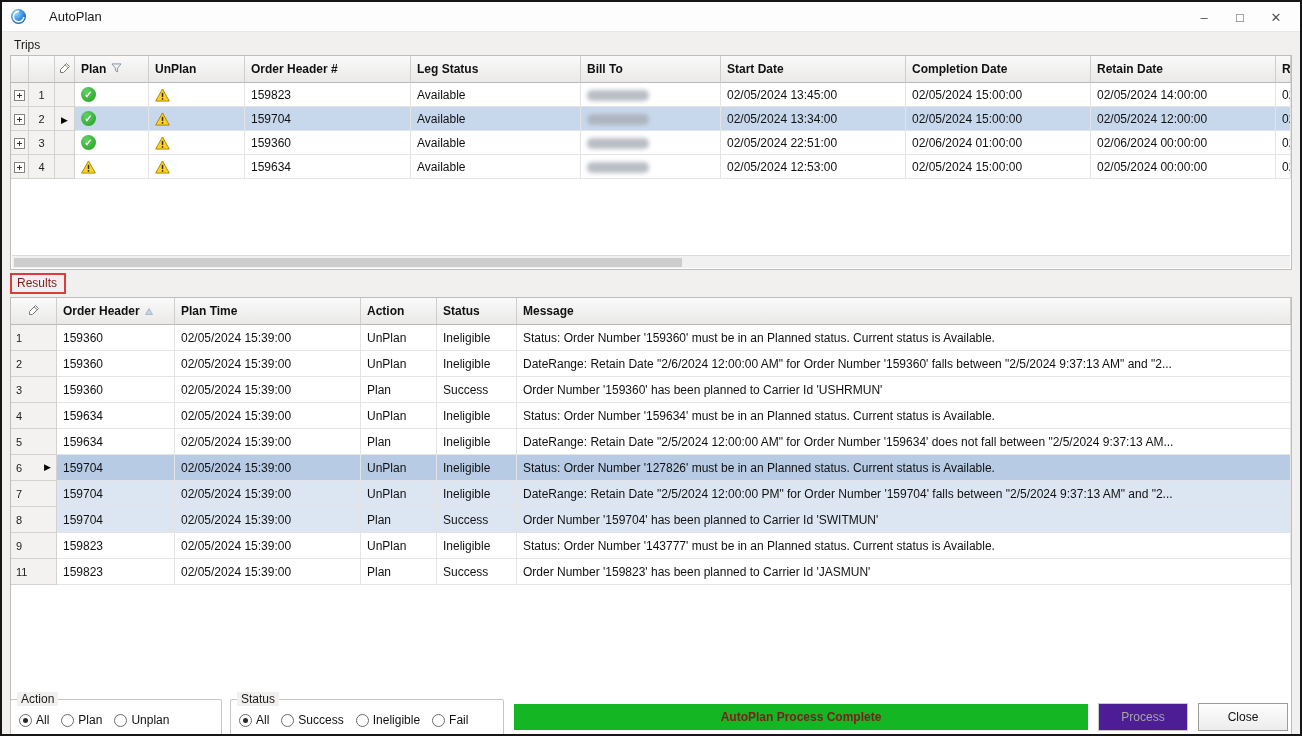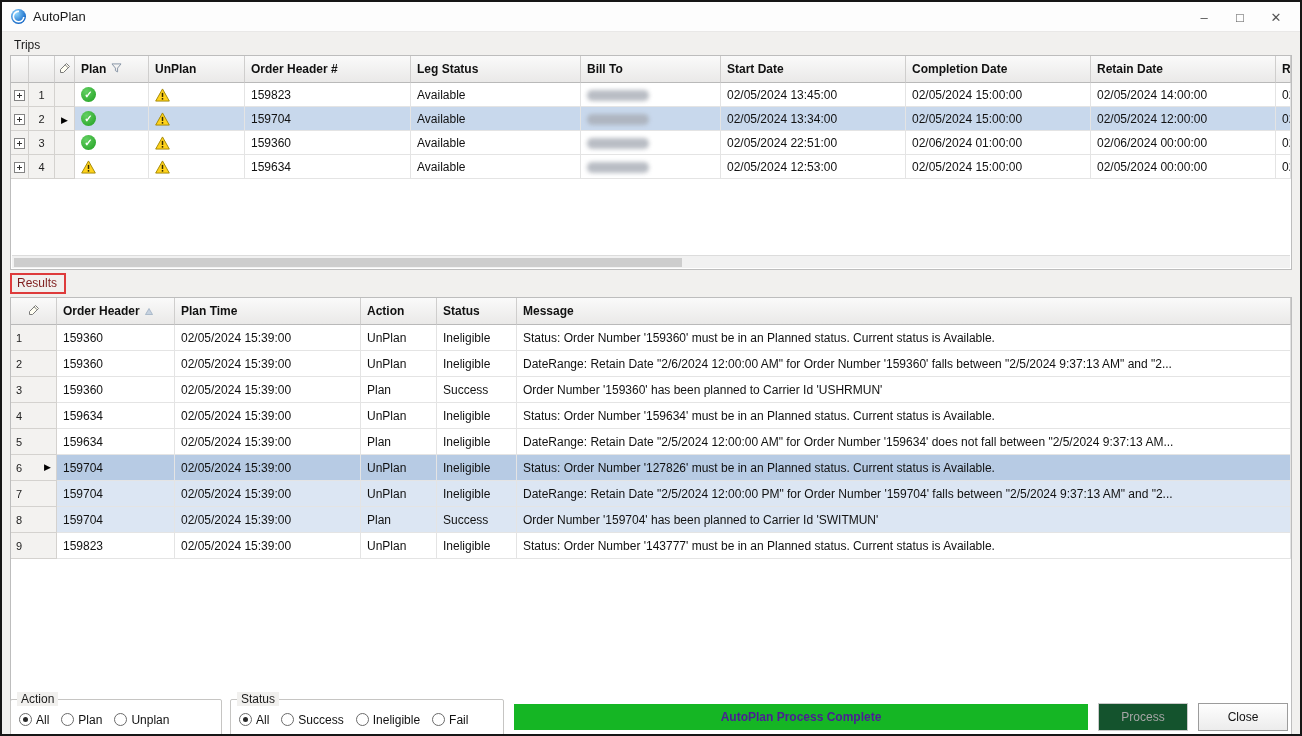--- a/index.html
+++ b/index.html
@@ -4,21 +4,21 @@
 <style>
   html,body{margin:0;padding:0;background:#fff;}
   *{box-sizing:border-box;}
   .window{position:relative;width:1302px;height:736px;border:2px solid #161616;background:#f1f0ee;
           font-family:"Liberation Sans",sans-serif;overflow:hidden;
           --trips-sel:#c8d8ec; --res-sel:#b7cbe4; --res-soft:#dce6f3; --green:#15b624; --red:#de3b3b;}
   
   .titlebar{position:absolute;left:0;top:0;right:0;height:30px;background:#fdfdfd;border-bottom:1px solid #e9e8e7;
             display:flex;align-items:center;padding-left:8px;}
   .app-icon{width:17px;height:17px;margin-right:6px;display:inline-flex;}
-  .title{font-size:13px;color:#1a1a1a;}
+  .title{font-size:13px;color:#1a1a1a;margin-left:16px;}
   .wbtns{position:absolute;right:6px;top:0;height:30px;display:flex;}
   .wbtn{width:36px;height:100%;display:flex;align-items:center;justify-content:center;color:#555;font-size:13px;cursor:default;}
   
   .group-label{position:absolute;font-size:12px;color:#1a1a1a;}
   
   .grid-container{position:absolute;background:#fff;border:1px solid #bdbdbd;overflow:hidden;}
   table.grid{border-collapse:separate;border-spacing:0;table-layout:fixed;width:100%;font-size:12px;color:#111;}
   .grid th{background:linear-gradient(#fafafa,#eaе9e8);background:linear-gradient(#fafafa,#eae9e8);
            border-right:1px solid #cfcecd;border-bottom:1px solid #b9b9b9;
            font-weight:700;text-align:left;padding:4px 6px;height:27px;white-space:nowrap;overflow:hidden;}
@@ -45,28 +45,28 @@
   .rn-wrap{display:flex;align-items:center;justify-content:space-between;padding:0 3px;}
   
   .hscroll{position:absolute;left:1px;right:1px;bottom:1px;height:13px;background:#f1f1f1;border-top:1px solid #dcdcdc;}
   .hscroll .thumb{position:absolute;left:2px;top:2px;width:668px;height:9px;background:#cdcdcd;}
   
   .results-annot{position:absolute;left:8px;top:271px;border:2px solid var(--red);padding:1px 7px 2px 5px;font-size:12px;color:#7f1d1d;}
   
   .fgroup{position:absolute;border:1px solid #c6c5c3;border-radius:2px;}
   .flabel{position:absolute;top:-8px;left:6px;background:#f1f0ee;padding:0 4px;font-size:12px;color:#1a1a1a;}
   .radio-row{display:flex;align-items:center;gap:12px;padding:13px 8px 0 8px;}
-  .radio-item{display:inline-flex;align-items:flex-start;gap:4px;font-size:12px;color:#111;}
+  .radio-item{display:inline-flex;align-items:flex-end;gap:4px;font-size:12px;color:#111;}
   .radio{width:13px;height:13px;border:1px solid #6b6b6b;border-radius:50%;background:#fff;position:relative;display:inline-block;}
   .radio.checked::after{content:"";position:absolute;left:3px;top:3px;width:5px;height:5px;border-radius:50%;background:#2a2a2a;}
   .progress{position:absolute;left:512px;top:702px;width:574px;height:26px;background:var(--green);
-            display:flex;align-items:center;justify-content:center;color:#4c1d95;font-weight:700;font-size:12px;}
+            display:flex;align-items:center;justify-content:center;color:#7f1d1d;font-weight:700;font-size:12px;}
   .btn{position:absolute;top:701px;width:90px;height:28px;display:flex;align-items:center;justify-content:center;
        font-size:12px;border:1px solid #9c9c9c;background:linear-gradient(#fefefe,#ececec);color:#111;}
-  .btn.disabled{color:#a5a5a5;border-color:#c9c9c9;background:#14532d;}
+  .btn.disabled{color:#a5a5a5;border-color:#c9c9c9;background:#4c1d95;}
 </style>
 </head>
 <body>
 
 <div class="window" style="--trips-sel: #c8d8ec; --res-sel: #b7cbe4; --res-soft: #dce6f3; --green: #15b624; --red: #de3b3b;">
 
   <div class="titlebar">
     <span class="app-icon">
       <svg width="17" height="17" viewBox="0 0 17 17">
         <defs>
@@ -382,20 +382,32 @@
               <span class="rn-wrap">
                 <span>9</span>
               </span>
             </td>
             <td class="data">159823</td>
             <td class="data">02/05/2024 15:39:00</td>
             <td class="data">UnPlan</td>
             <td class="data">Ineligible</td>
             <td class="data">Status: Order Number '143777' must be in an Planned status. Current status is Available.</td>
           </tr>
+          <tr>
+            <td class="util">
+              <span class="rn-wrap">
+                <span>11</span>
+              </span>
+            </td>
+            <td class="data">159823</td>
+            <td class="data">02/05/2024 15:39:00</td>
+            <td class="data">Plan</td>
+            <td class="data">Success</td>
+            <td class="data">Order Number '159823' has been planned to Carrier Id 'JASMUN'</td>
+          </tr>
         </tbody>
     </table>
   </div>
 
   <div class="fgroup" style="left:8px;top:697px;width:212px;height:46px;">
     <span class="flabel">Action</span>
     <div class="radio-row" id="action-radios">
         <label class="radio-item">
           <span class="radio checked"></span>
           <span>All</span>

